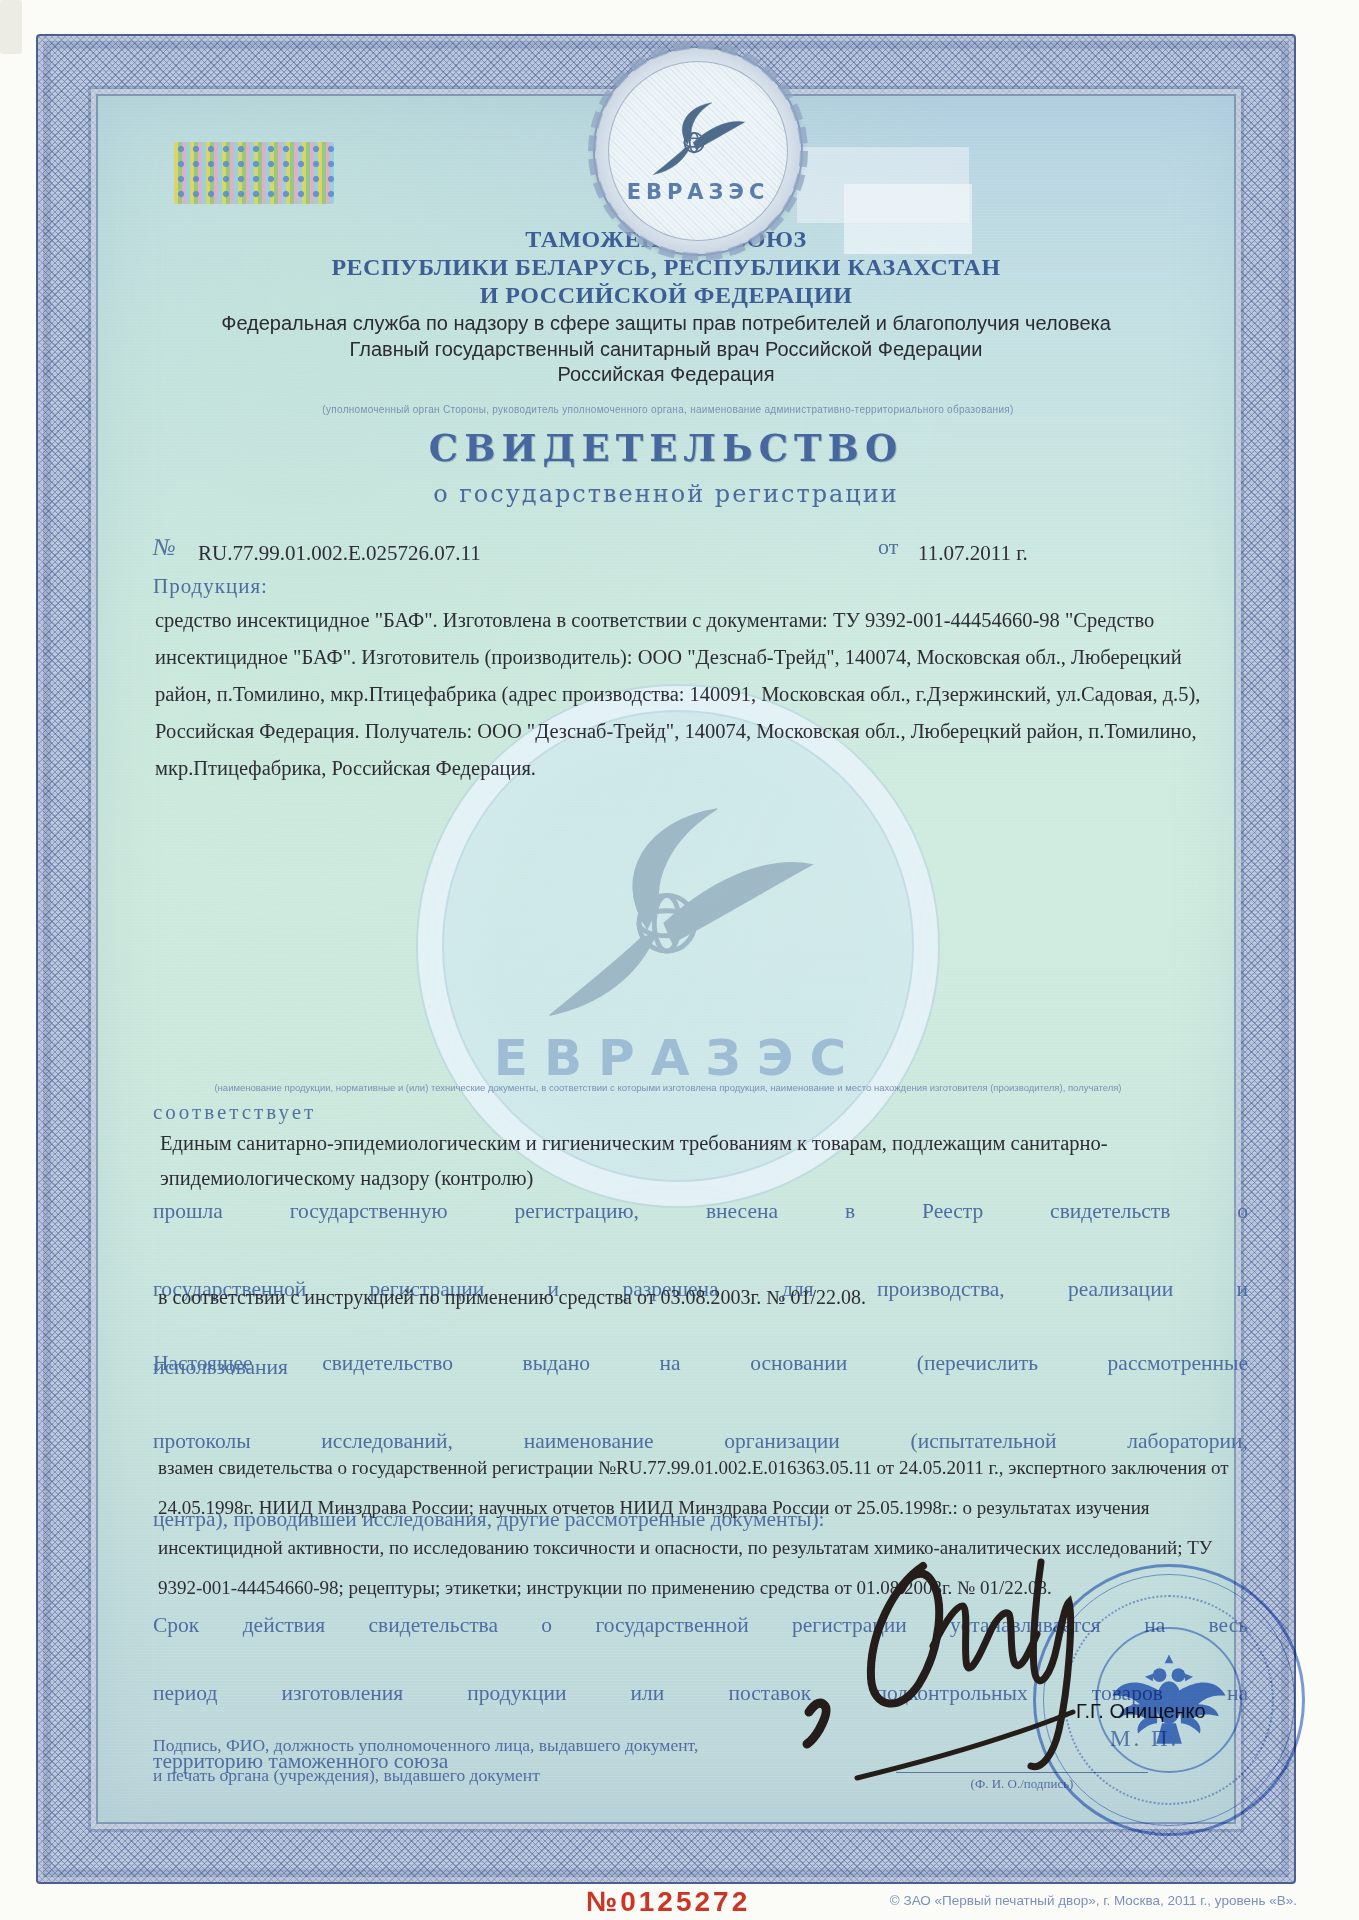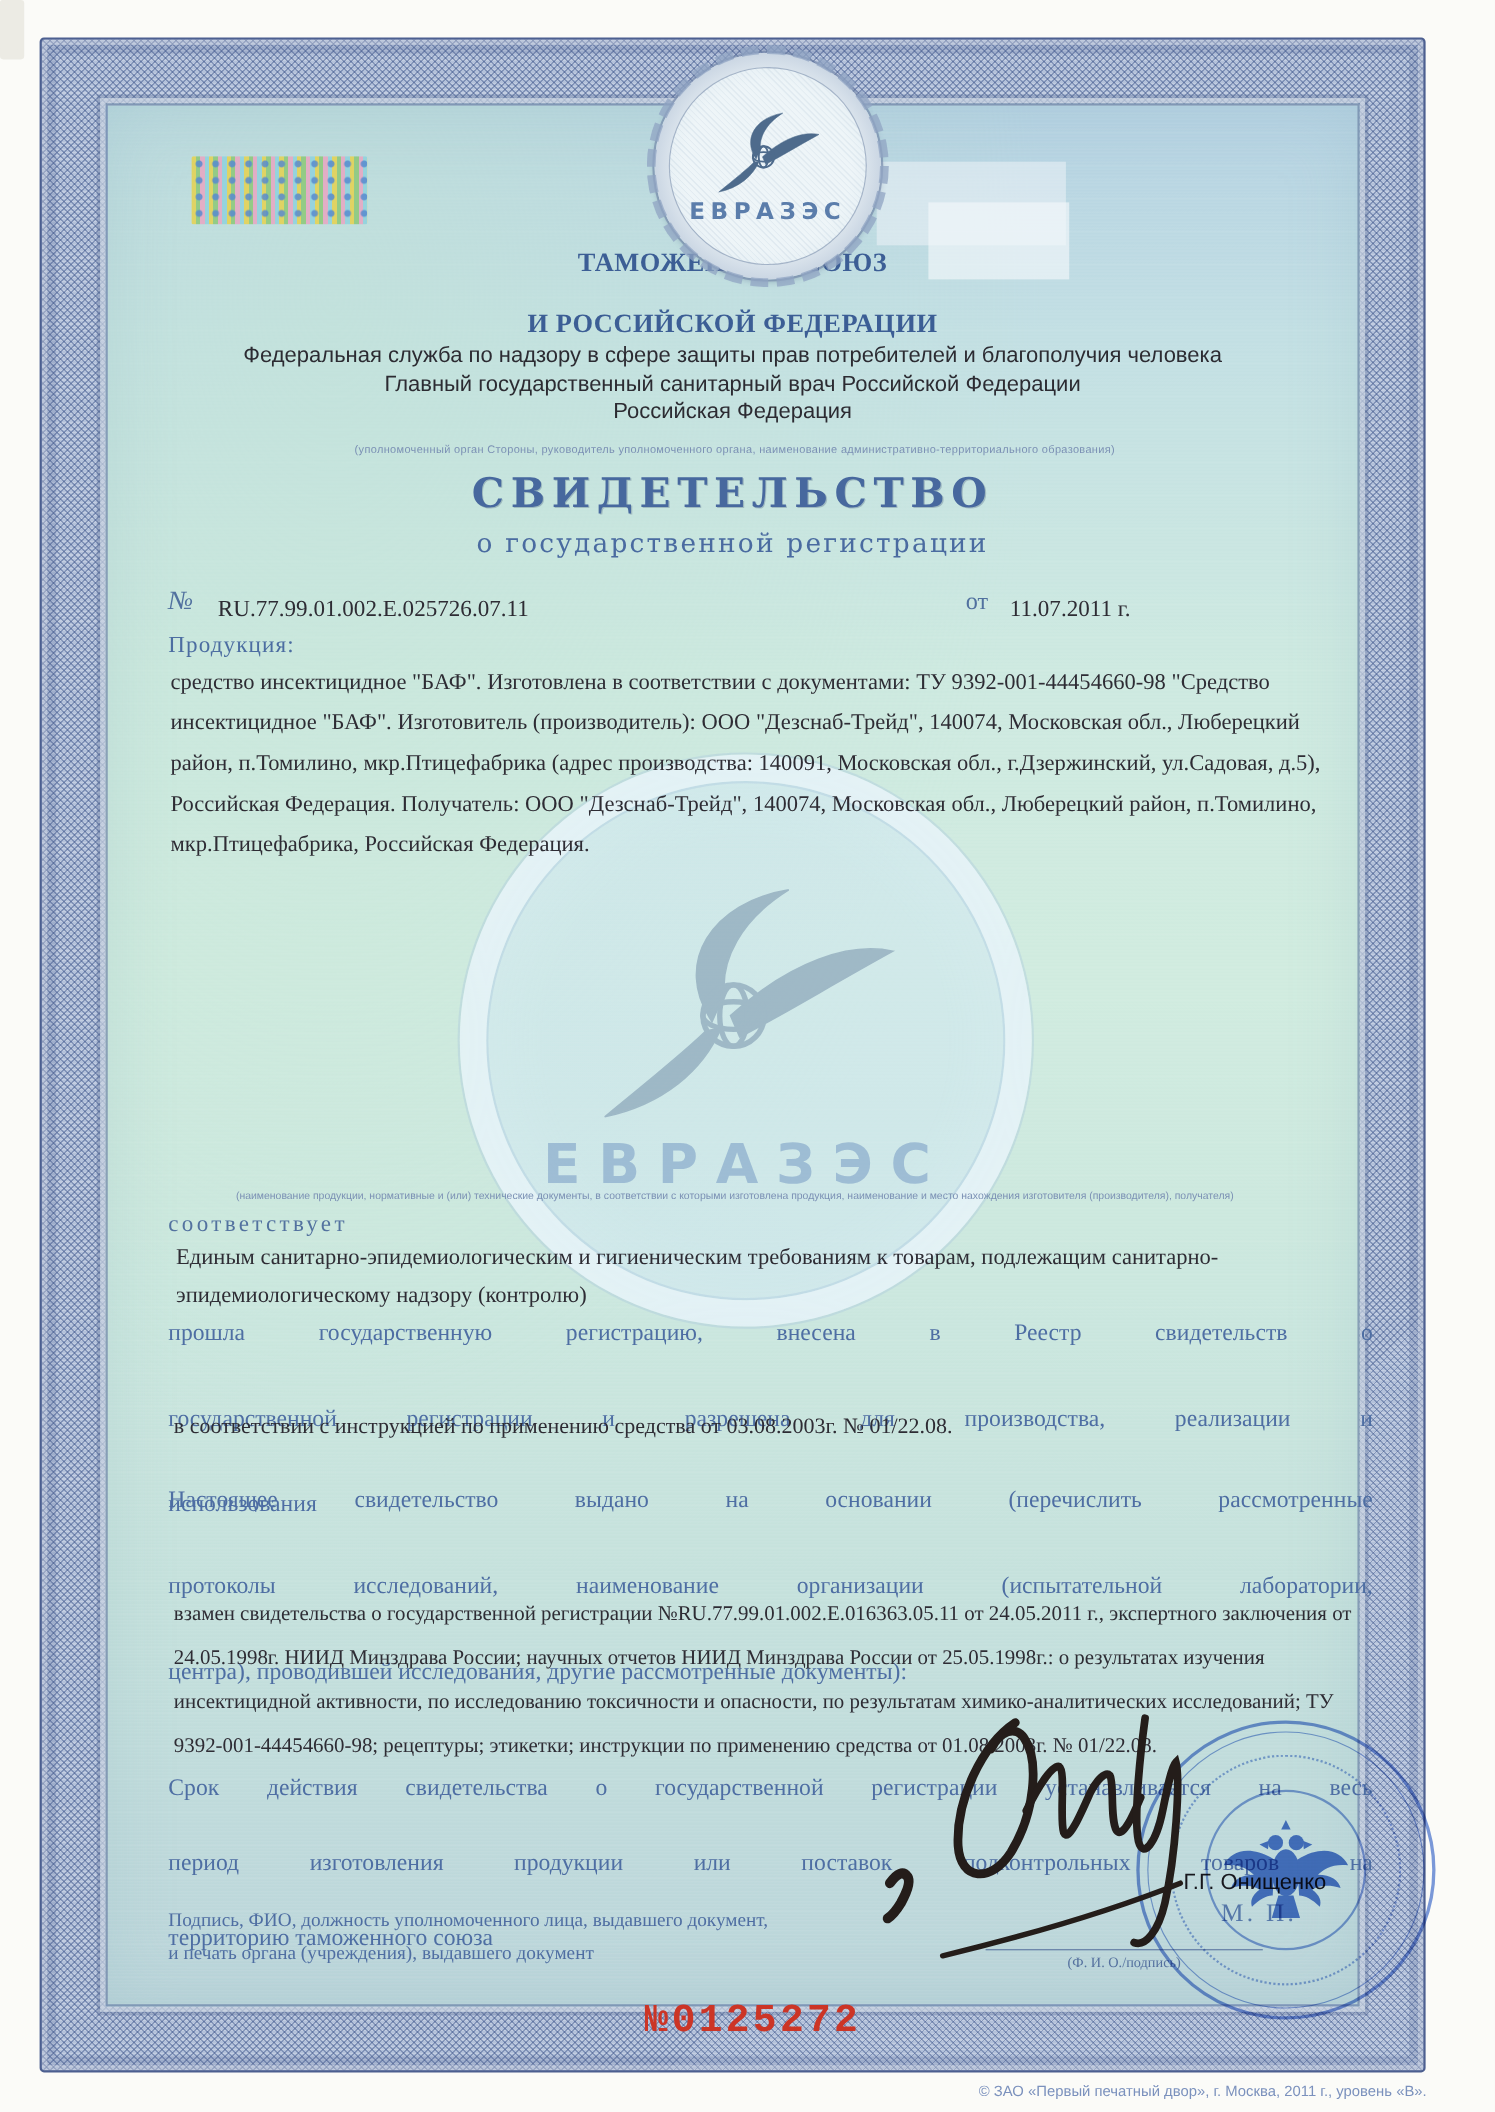--- a/index.html
+++ b/index.html
@@ -110,22 +110,22 @@
 
   .sign-caption { top:1694px; left:115px; width:548px; font-family:"Liberation Serif", serif;
                   color:#4f6ea2; font-size:17.5px; line-height:30px; }
 
   .sig-line { top:1736px; left:858px; width:252px; border-top:1.5px solid #5a74a0; }
   .sig-note { top:1740px; left:858px; width:252px; text-align:center;
               font-family:"Liberation Serif", serif; font-size:13px; color:#54709e; }
   .signer   { top:1664px; left:1038px; font-size:20px; color:#17171d; font-family:"Liberation Sans", sans-serif; }
   .mp       { top:1690px; left:1072px; font-family:"Liberation Serif", serif; font-size:23px;
               color:#5577a8; letter-spacing:3px; }
-  .serial   { top:1780px; left:548px; font-family:Liberation Mono, monospace; font-weight:bold;
-              font-size:36px; color:#cc3526; letter-spacing:3px; }
+  .serial   { top:1850px; left:548px; font-family:Liberation Sans, sans-serif; font-weight:bold;
+              font-size:28px; color:#cc3526; letter-spacing:3px; }
 
   .signature-svg { position:absolute; left:735px; top:1490px; width:350px; height:290px; z-index:4; }
 
   .stamp { position:absolute; left:995px; top:1528px; width:272px; height:272px; border-radius:50%;
            border:3px solid rgba(43,94,201,.62); z-index:3; mix-blend-mode:multiply; }
   .stamp::before { content:""; position:absolute; inset:7px;  border-radius:50%; border:1.5px solid rgba(43,94,201,.55); }
   .stamp::after  { content:""; position:absolute; inset:28px; border-radius:50%; border:2.5px dotted rgba(43,94,201,.5); }
   .stamp-inner { position:absolute; inset:60px; border-radius:50%; border:2px solid rgba(43,94,201,.55);
            display:flex; align-items:center; justify-content:center; }
   .stamp-inner svg { width:120px; height:128px; opacity:.8; }
@@ -186,20 +186,21 @@
     <div class="watermark">
       <svg viewBox="0 0 200 165" fill="#5c7898" stroke="#5c7898">
           <use href="#bird-logo"></use>
         </svg>
       <div class="watermark-label">ЕВРАЗЭС</div>
     </div>
 
     <div class="content">
 
       <div class="abs org" style="top:190px">ТАМОЖЕННЫЙ СОЮЗ</div>
+      <div class="abs org" style="top:218px">РЕСПУБЛИКИ БЕЛАРУСЬ, РЕСПУБЛИКИ КАЗАХСТАН</div>
       <div class="abs org" style="top:246px">И РОССИЙСКОЙ ФЕДЕРАЦИИ</div>
 
       <div class="abs agency" style="top:276px">Федеральная служба по надзору в сфере защиты прав потребителей и благополучия человека</div>
       <div class="abs agency" style="top:302px">Главный государственный санитарный врач Российской Федерации</div>
       <div class="abs agency" style="top:327px">Российская Федерация</div>
 
       <div class="abs fineprint fp1">(уполномоченный орган Стороны, руководитель уполномоченного органа, наименование административно-территориального образования)</div>
 
       <div class="abs title">СВИДЕТЕЛЬСТВО</div>
       <div class="abs subtitle">о государственной регистрации</div>

